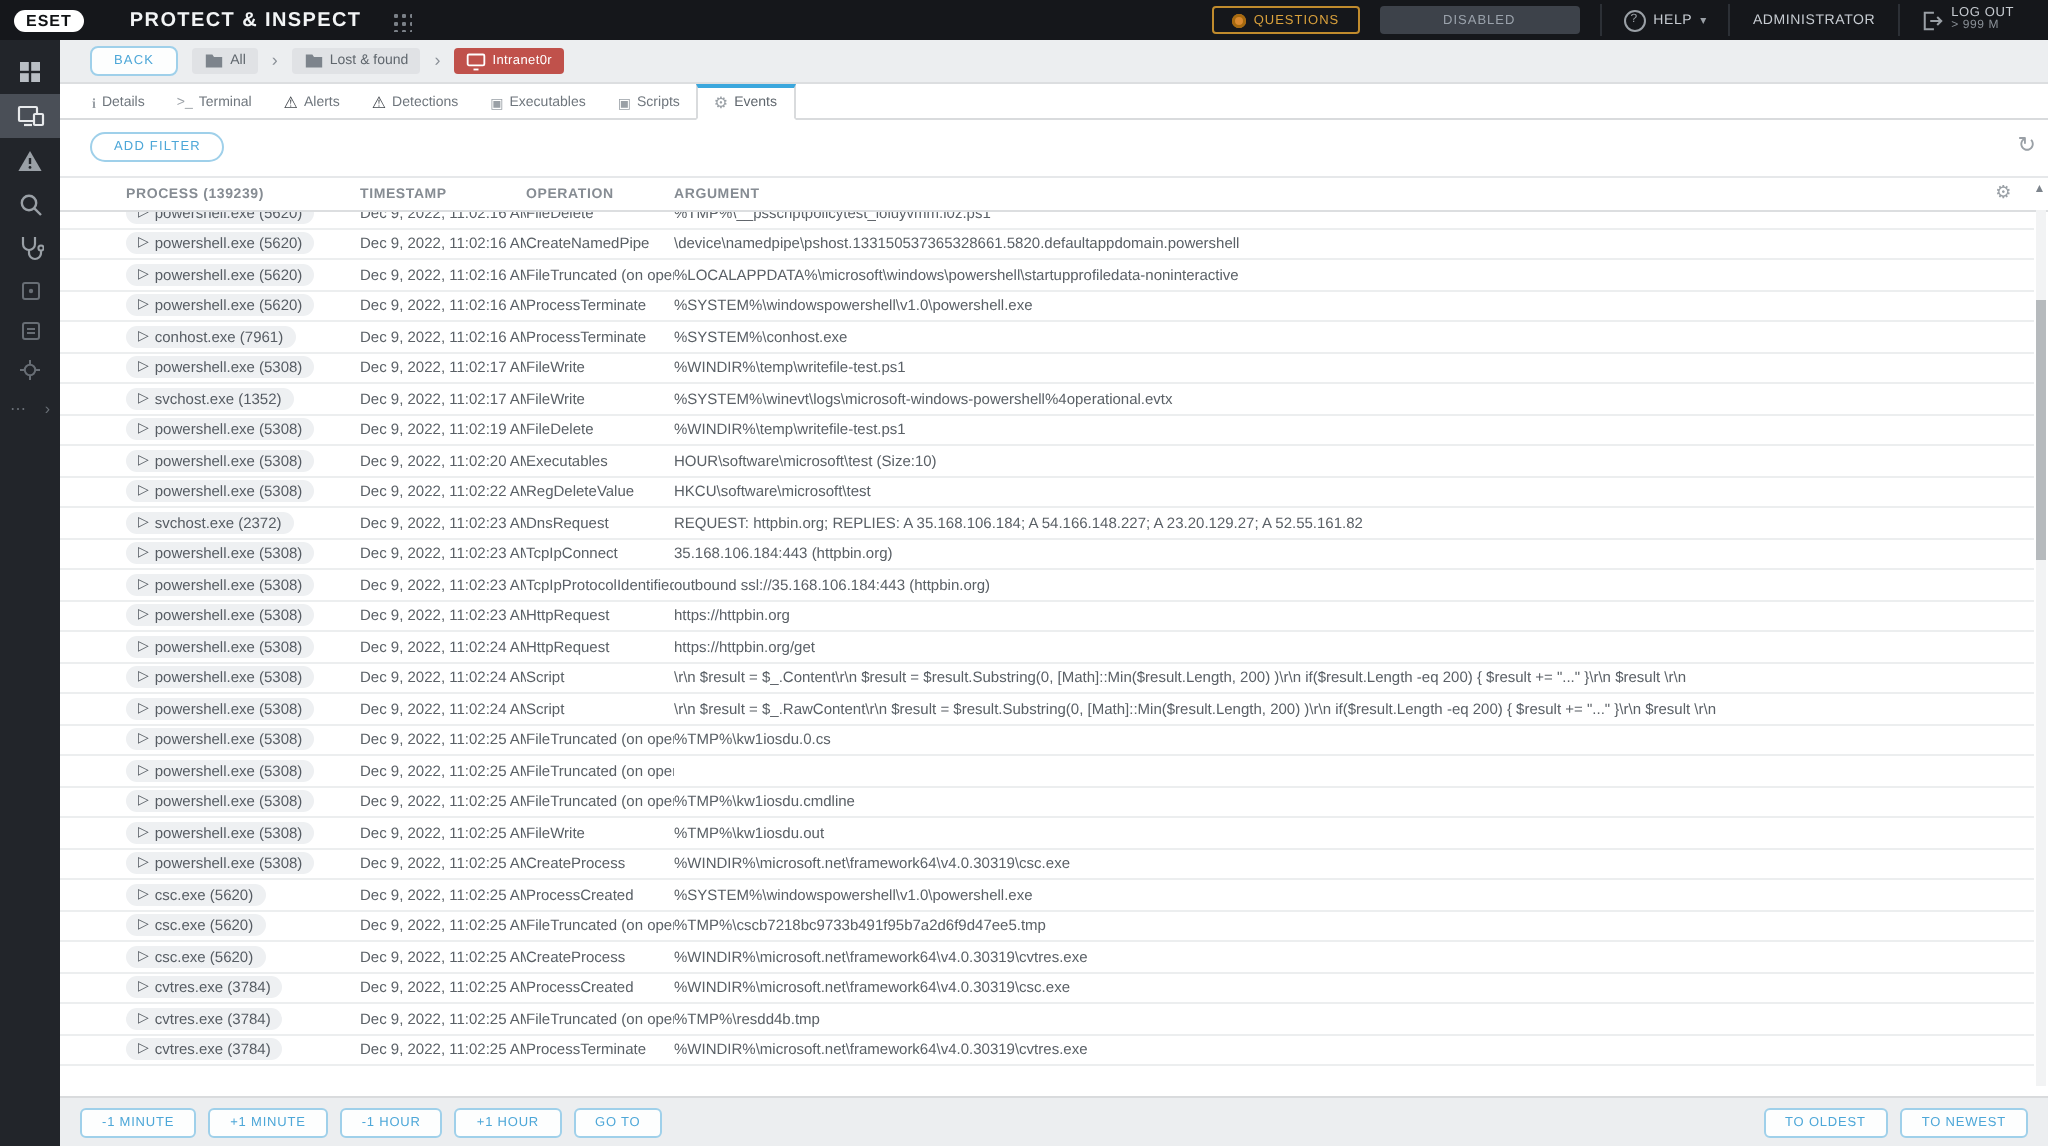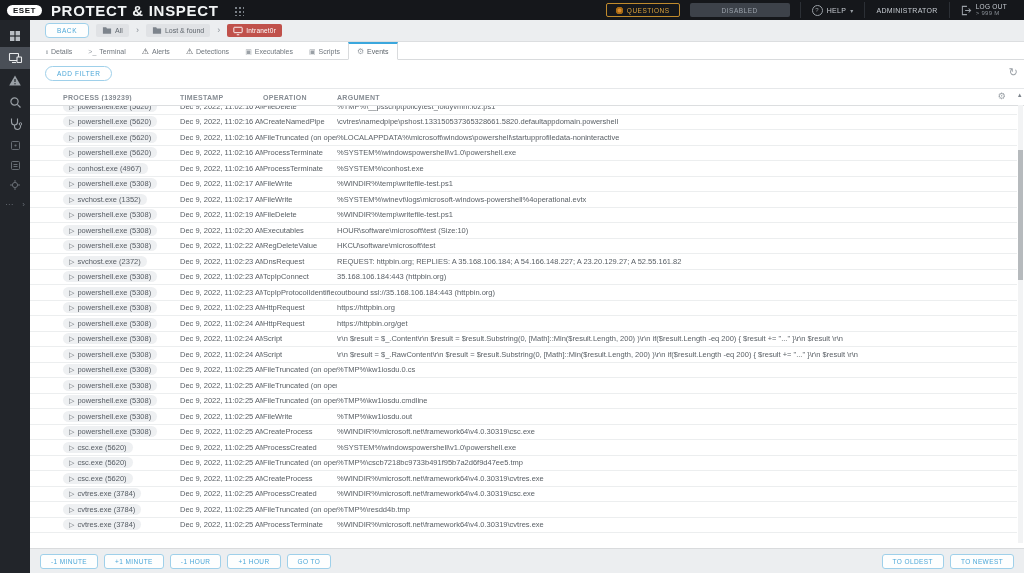--- a/index.html
+++ b/index.html
@@ -5,21 +5,21 @@
   html,body{margin:0;padding:0;}
   body{width:1024px;height:573px;position:relative;overflow:hidden;background:#fff;
        font-family:"Liberation Sans","DejaVu Sans",sans-serif;}
   button{font-family:inherit;cursor:pointer;}
 
   
   .topbar{position:absolute;left:0;top:0;width:1024px;height:20px;background:#15171b;
           display:flex;align-items:center;z-index:5;}
   .logo{margin-left:7px;background:#fff;border-radius:7px;padding:1px 6px;font-size:8px;
         font-weight:bold;color:#101214;letter-spacing:.5px;}
-  .brand{color:#f2f4f5;font-size:15px;font-weight:bold;letter-spacing:.7px;margin-left:9px;}
+  .brand{color:#f2f4f5;font-size:10px;font-weight:bold;letter-spacing:.7px;margin-left:23px;}
   .waffle{margin-left:14px;width:11px;height:11px;
           background-image:radial-gradient(#7a8087 1px,transparent 1.2px);
           background-size:4px 4px;background-position:1px 1px;}
   .top-right{margin-left:auto;display:flex;align-items:center;gap:0;margin-right:6px;}
   .btn-questions{height:14px;border:1px solid #c08b2d;color:#d9a13c;background:transparent;
           font-size:6.5px;letter-spacing:.5px;display:flex;align-items:center;gap:4px;
           padding:0 9px;border-radius:2px;margin-right:10px;}
   .qdot{width:7px;height:7px;border-radius:50%;background:#d9892f;box-shadow:inset 0 0 0 1.5px #a5690f;}
   .btn-disabled{height:14px;width:100px;background:#3d424a;color:#9aa2ab;font-size:6.5px;
           border:none;border-radius:2px;letter-spacing:.5px;margin-right:10px;}
@@ -290,21 +290,21 @@
 
       <div class="row">
         <span class="c-process">
           <span class="pchip">
             <span class="play">▷</span>
             <span>powershell.exe (5620)</span>
           </span>
         </span>
         <span class="c-time">Dec 9, 2022, 11:02:16 AM</span>
         <span class="c-op">CreateNamedPipe</span>
-        <span class="c-arg">\cvtres\namedpipe\pshost.133150537365328661.5820.defaultappdomain.powershell</span>
+        <span class="c-arg">\device\namedpipe\pshost.133150537365328661.5820.defaultappdomain.powershell</span>
       </div>
 
       <div class="row">
         <span class="c-process">
           <span class="pchip">
             <span class="play">▷</span>
             <span>powershell.exe (5620)</span>
           </span>
         </span>
         <span class="c-time">Dec 9, 2022, 11:02:16 AM</span>
@@ -321,21 +321,21 @@
         </span>
         <span class="c-time">Dec 9, 2022, 11:02:16 AM</span>
         <span class="c-op">ProcessTerminate</span>
         <span class="c-arg">%SYSTEM%\windowspowershell\v1.0\powershell.exe</span>
       </div>
 
       <div class="row">
         <span class="c-process">
           <span class="pchip">
             <span class="play">▷</span>
-            <span>conhost.exe (4967)</span>
+            <span>conhost.exe (7961)</span>
           </span>
         </span>
         <span class="c-time">Dec 9, 2022, 11:02:16 AM</span>
         <span class="c-op">ProcessTerminate</span>
         <span class="c-arg">%SYSTEM%\conhost.exe</span>
       </div>
 
       <div class="row">
         <span class="c-process">
           <span class="pchip">

